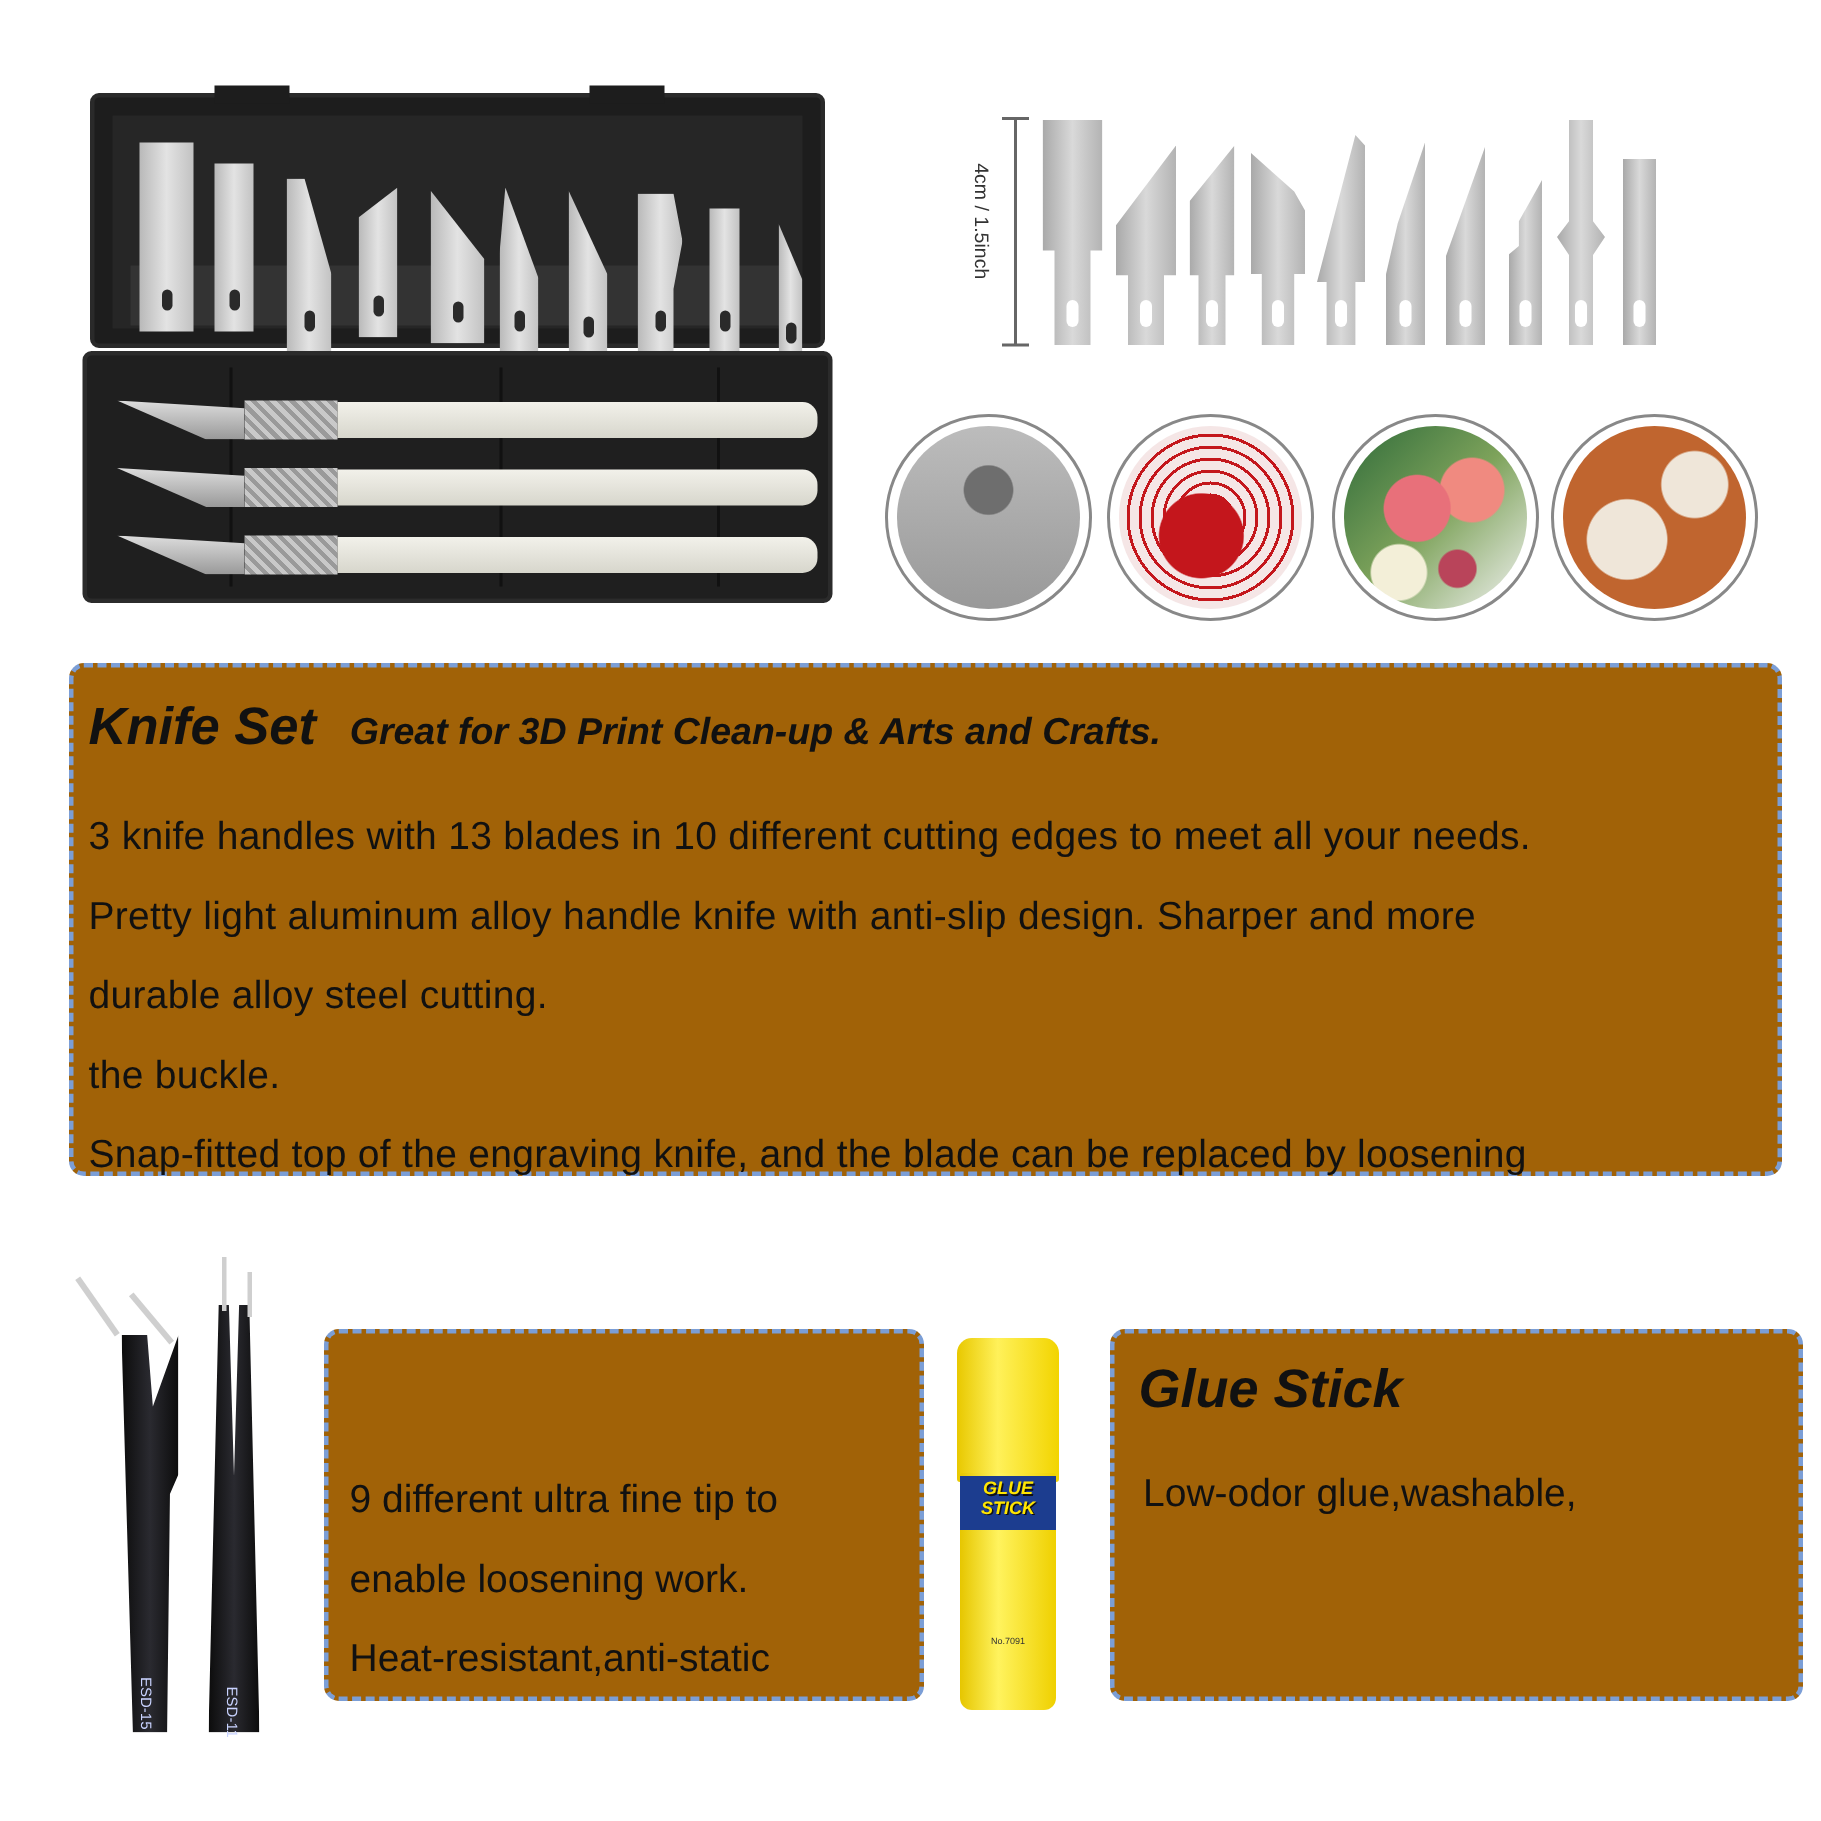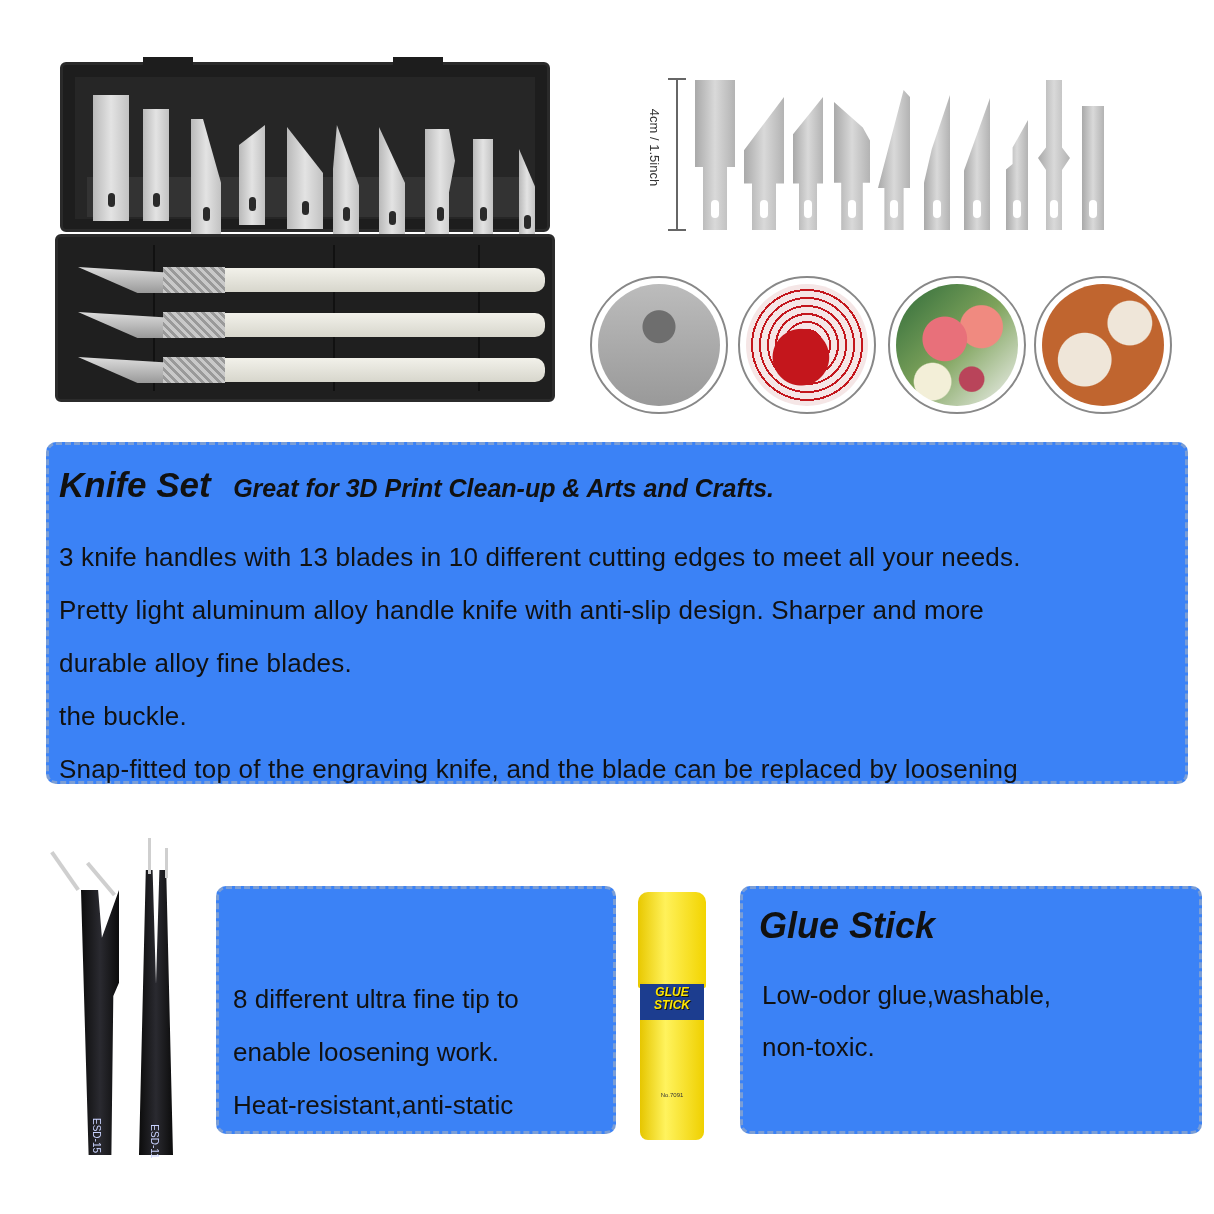--- a/index.html
+++ b/index.html
@@ -32,21 +32,21 @@
   
   .uses { position: absolute; left: 588px; top: 268px; width: 590px; height: 150px; }
   .use-circle { position: absolute; top: 8px; width: 138px; height: 138px; border-radius: 50%; border: 2px solid #888; background: #fff; padding: 6px; }
   .use-circle .img { width: 100%; height: 100%; border-radius: 50%; }
   .img-pencil { background: radial-gradient(circle at 50% 35%, #6e6e6e 0 16%, transparent 17%), linear-gradient(180deg, #bcbcbc 0%, #999 100%); position: relative; }
   .img-paper { background: radial-gradient(circle at 45% 60%, #c4161c 0 28%, transparent 29%), repeating-radial-gradient(circle at 50% 50%, #f5e6e6 0 6px, #c4161c 6px 8px); }
   .img-fruit { background: radial-gradient(circle at 40% 45%, #e8707a 0 22%, transparent 23%), radial-gradient(circle at 70% 35%, #f08a80 0 18%, transparent 19%), radial-gradient(circle at 30% 80%, #f3efd8 0 14%, transparent 15%), radial-gradient(circle at 62% 78%, #b9445a 0 10%, transparent 11%), linear-gradient(135deg,#2f6b3a,#7ea35b 50%,#f3f3f3); }
   .img-stencil { background: radial-gradient(circle at 35% 62%, #efe6d9 0 24%, transparent 25%), radial-gradient(circle at 72% 32%, #efe6d9 0 18%, transparent 19%), #c0652f; }
 
   
-  .dash-box { position: absolute; background: #3b82f6; border: 3px dashed #7b9ed6; border-radius: 10px; }
+  .dash-box { position: absolute; background: #a16207; border: 3px dashed #7b9ed6; border-radius: 10px; }
   .knife-box { left: 46px; top: 442px; width: 1142px; height: 342px; }
   .knife-box .title-row { position: absolute; left: 10px; top: 20px; white-space: nowrap; }
   .knife-title { font-size: 35px; font-weight: bold; font-style: italic; }
   .knife-subtitle { font-size: 25px; font-weight: bold; font-style: italic; margin-left: 18px; }
   .knife-box .body { position: absolute; left: 10px; top: 86px; font-size: 26px; line-height: 53px; letter-spacing: 0.2px; }
 
   .tweezers-box { left: 216px; top: 886px; width: 400px; height: 248px; }
   .glue-box { left: 740px; top: 886px; width: 462px; height: 248px; }
   .box-title { position: absolute; left: 16px; top: 16px; font-size: 36px; font-weight: bold; font-style: italic; }
   .box-body { position: absolute; left: 14px; top: 84px; font-size: 26px; line-height: 53px; white-space: nowrap; }
@@ -182,52 +182,51 @@
 </div>
 
 <div class="dash-box knife-box">
   <div class="title-row">
     <span class="knife-title">Knife Set</span>
     <span class="knife-subtitle">Great for 3D Print Clean-up &amp; Arts and Crafts.</span>
   </div>
   <div class="body">
     <div>3 knife handles with 13 blades in 10 different cutting edges to meet all your needs.</div>
     <div>Pretty light aluminum alloy handle knife with anti-slip design. Sharper and more</div>
-    <div>durable alloy fine blades.</div>
+    <div>durable alloy steel cutting.</div>
     <div>the buckle.</div>
     <div>Snap-fitted top of the engraving knife, and the blade can be replaced by loosening</div>
   </div>
 </div>
 
 <div class="tweezers">
   <div class="tw" style="left:26px;top:60px;width:38px;height:265px;clip-path:polygon(0 0,45% 0,55% 18%,100% 0,100% 35%,85% 40%,80% 100%,20% 100%);"></div>
   <div class="tw-tip" style="left:8px;top:18px;width:4px;height:46px;transform:rotate(-35deg);"></div>
   <div class="tw-tip" style="left:44px;top:28px;width:4px;height:42px;transform:rotate(-40deg);"></div>
   <div class="tw" style="left:84px;top:40px;width:34px;height:285px;clip-path:polygon(20% 0,40% 0,50% 40%,60% 0,80% 0,100% 100%,0 100%);"></div>
   <div class="tw-tip" style="left:93px;top:8px;width:3px;height:36px;"></div>
   <div class="tw-tip" style="left:110px;top:18px;width:3px;height:30px;"></div>
   <div class="tw-label" style="left:24px;top:300px;">ESD-15</div>
   <div class="tw-label" style="left:82px;top:306px;">ESD-11</div>
 </div>
 
 <div class="dash-box tweezers-box">
   <div class="box-body">
-    <div>8 different ultra fine tip to</div>
+    <div>9 different ultra fine tip to</div>
     <div>enable loosening work.</div>
     <div>Heat-resistant,anti-static</div>
   </div>
 </div>
 
 <div class="glue">
   <div class="cap"></div>
   <div class="tube"></div>
   <div class="label-band"></div>
   <div class="brand">GLUE STICK</div>
   <div class="model">No.7091</div>
 </div>
 
 <div class="dash-box glue-box">
   <div class="box-title">Glue Stick</div>
   <div class="box-body">
     <div>Low-odor glue,washable,</div>
-    <div>non-toxic.</div>
   </div>
 </div>
 
 </body></html>

